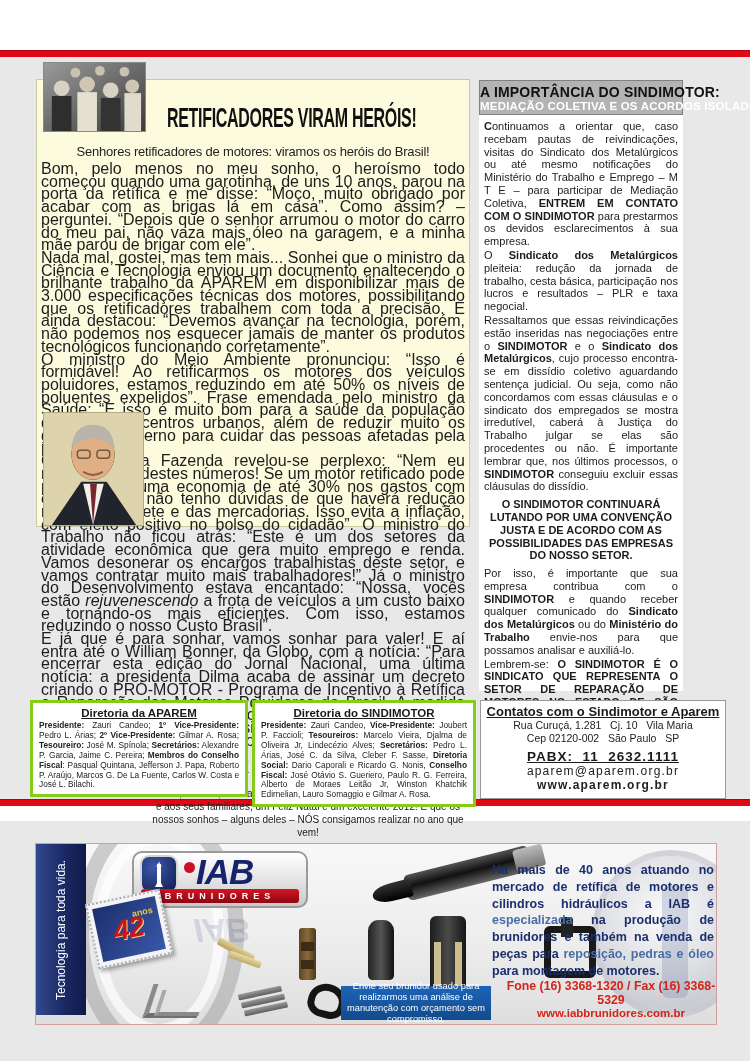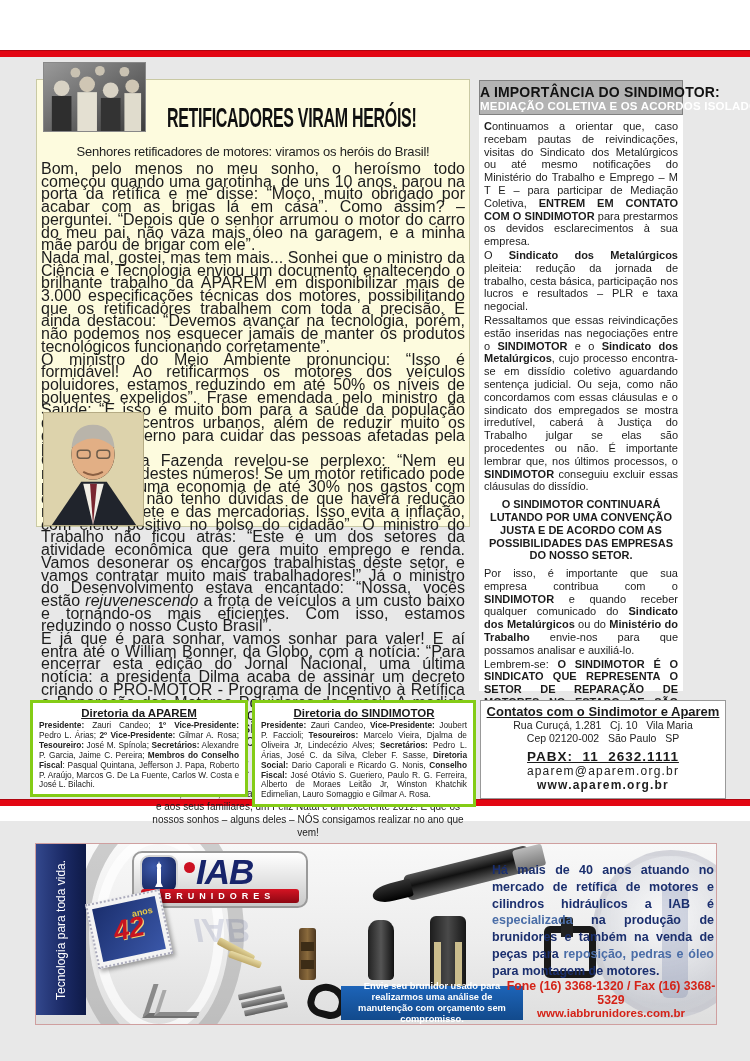--- a/index.html
+++ b/index.html
@@ -114,23 +114,23 @@
   .stamp-42 { font-size:28px; font-weight:bold; font-style:italic; color:#c81420; text-shadow:1px 1px 0 #f3d87a; }
   .stamp-anos { position:absolute; right:5px; top:8px; color:#e8c84a; font-size:9px; font-weight:bold; }
 
   .ad-desc {
     position:absolute; left:456px; top:18px; width:222px;
     font-size:12.5px; font-weight:bold; color:#1b2f6e;
     text-align:justify; line-height:16.8px;
   }
   .ad-desc .blu { color:#4a6da7; }
   .cta {
-    position:absolute; left:305px; top:142px; width:182px; height:34px;
+    position:absolute; left:305px; top:142px; width:150px; height:34px;
     background:linear-gradient(180deg,#1d64b8,#124a8c);
-    color:#fff; font-size:9.3px; font-weight:bold; text-align:center;
+    color:#fff; font-size:9.3px; font-weight:normal; text-align:center;
     display:flex; align-items:center; justify-content:center; padding:2px 5px; line-height:10.8px;
   }
   .ad-contact { position:absolute; left:468px; top:135px; width:214px; text-align:center; }
   .ad-phone { color:#d42318; font-weight:bold; font-size:12.3px; line-height:14px; }
   .ad-site  { color:#d42318; font-weight:bold; font-size:11.5px; line-height:13px; }
 
   
   .tool { position:absolute; }
   #tool-hone-large { left:368px; top:16px; width:128px; height:26px; transform:rotate(-14deg);
     background:linear-gradient(180deg,#555,#111 45%,#666); border-radius:5px; }

